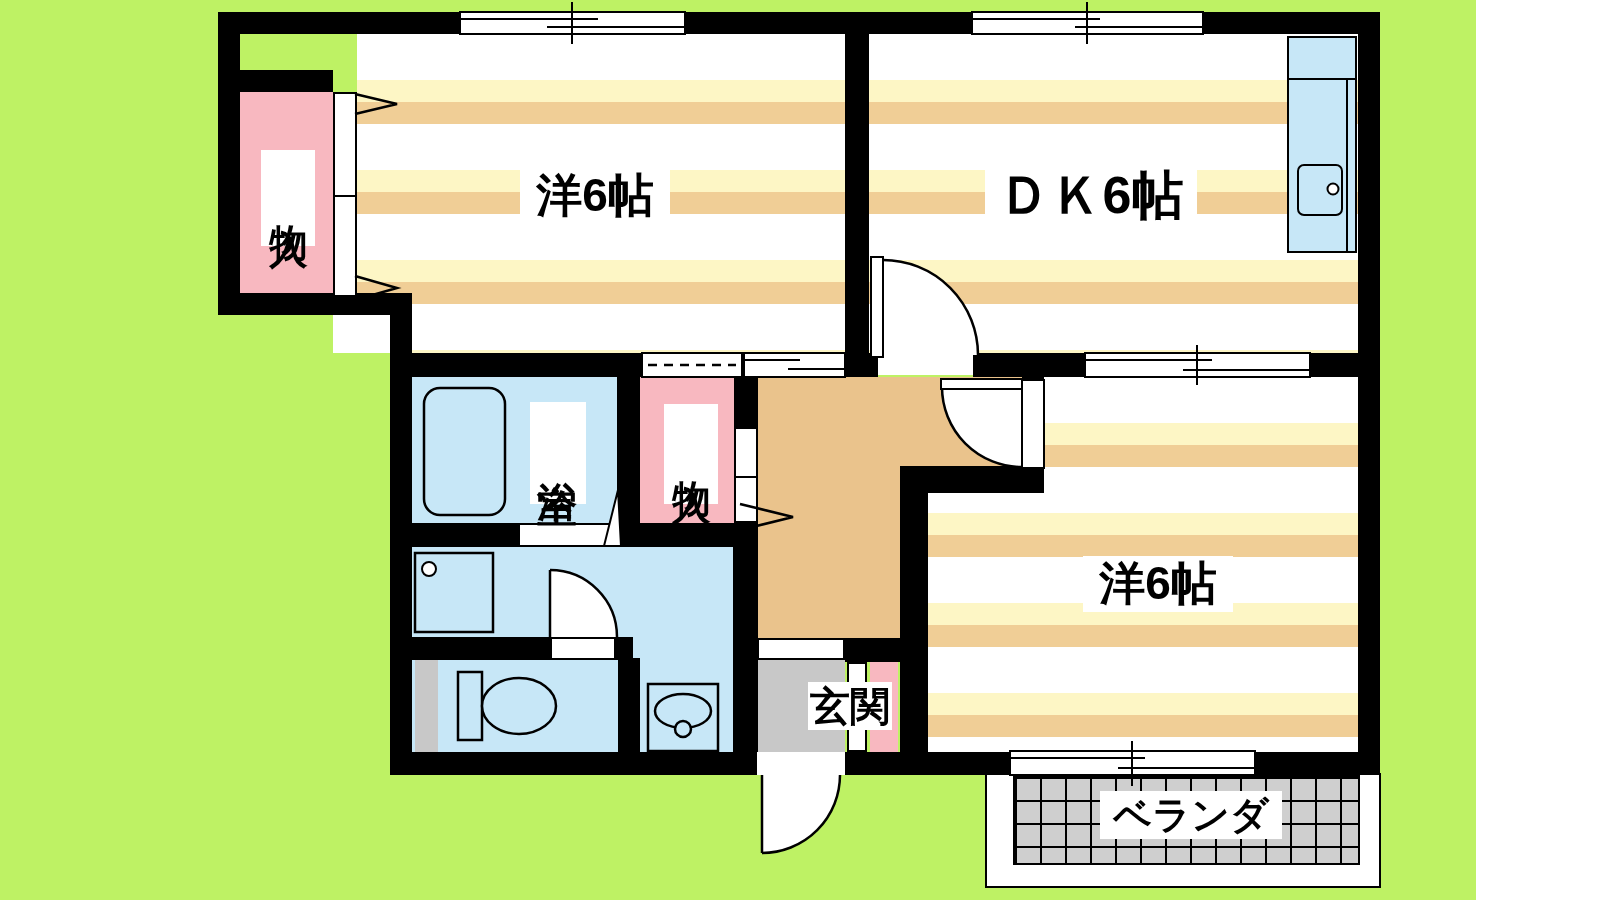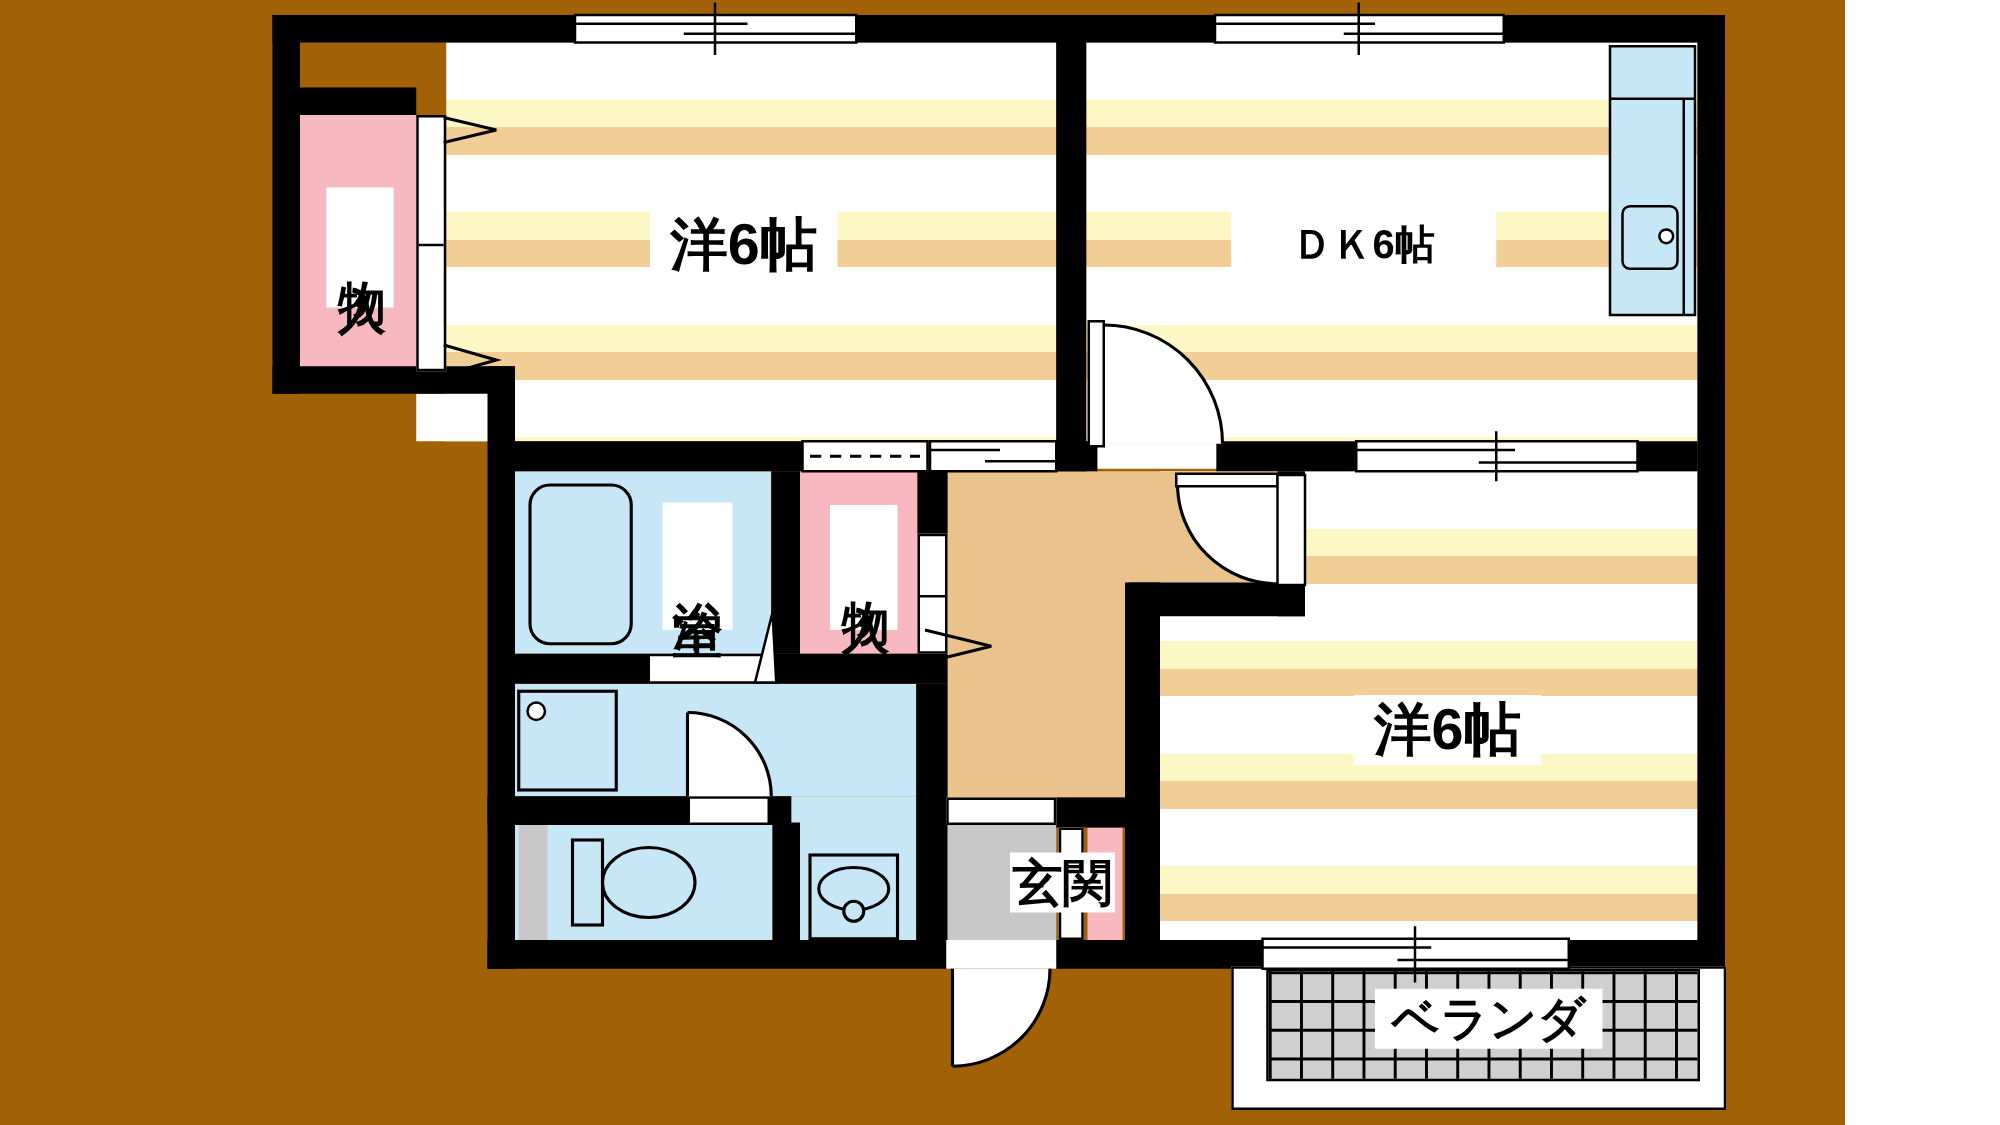--- a/index.html
+++ b/index.html
@@ -1,21 +1,21 @@
 <!DOCTYPE html>
 <html style="--wall: #000000; --stripe-yellow: #FDF6C5; --stripe-tan: #F0CE96; --hallway-tan: #EAC38C; --storage-pink: #F8B8C0; --water-blue: #C7E7F7; --entrance-gray: #C8C8C8; --tile-gray: #CFCFCF; --floor-white: #FFFFFF;"><head>
 <meta charset="utf-8">
 <style>
   :root{
     --wall:#000000; --stripe-yellow:#FDF6C5; --stripe-tan:#F0CE96;
     --hallway-tan:#EAC38C; --storage-pink:#F8B8C0; --water-blue:#C7E7F7;
     --entrance-gray:#C8C8C8; --tile-gray:#CFCFCF; --floor-white:#FFFFFF;
   }
   html,body{margin:0;padding:0;background:#fff;}
-  #plan{position:relative;width:1476px;height:900px;background:#a16207;overflow:hidden;
+  #plan{position:relative;width:1476px;height:900px;background:#bef264;overflow:hidden;
         font-family:"Liberation Sans","DejaVu Sans",sans-serif;}
   .wall{position:absolute;background:var(--wall,#000);}
   .stripes{position:absolute;background:repeating-linear-gradient(to bottom,
       #ffffff 0 46px, var(--stripe-yellow,#FDF6C5) 46px 68px, var(--stripe-tan,#F0CE96) 68px 90px);}
   .tan{position:absolute;background:var(--hallway-tan,#EAC38C);}
   .pink{position:absolute;background:var(--storage-pink,#F8B8C0);}
   .blue{position:absolute;background:var(--water-blue,#C7E7F7);}
   .gray{position:absolute;background:var(--entrance-gray,#C8C8C8);}
   .white{position:absolute;background:#fff;}
   .wbox{position:absolute;background:#fff;border:2px solid #000;box-sizing:border-box;}
@@ -198,21 +198,21 @@
     <g>
       <rect class="bfill2" x="1288" y="37" width="68" height="215"></rect>
       <line class="ln2" x1="1288" y1="79" x2="1356" y2="79"></line>
       <line class="ln2" x1="1347" y1="79" x2="1347" y2="252"></line>
       <rect class="bfill2" x="1298" y="165" width="44" height="50" rx="6"></rect>
       <circle class="wrect" cx="1333" cy="189" r="5.5"></circle>
     </g>
   </svg>
 
   <div class="lbl" style="left:520px;top:168px;width:150px;height:56px;font-size:46px;">洋6帖</div>
-  <div class="lbl" style="left:985px;top:168px;width:212px;height:56px;font-size:32px;">ＤＫ6帖</div>
+  <div class="lbl" style="left:985px;top:168px;width:212px;height:56px;font-size:52px;">ＤＫ6帖</div>
   <div class="lbl" style="left:1083px;top:556px;width:150px;height:56px;font-size:46px;">洋6帖</div>
   <div class="lbl lbl-v" style="left:530px;top:402px;width:56px;height:102px;font-size:40px;">浴室</div>
   <div class="lbl lbl-v" style="left:261px;top:150px;width:54px;height:96px;font-size:38px;">物入</div>
   <div class="lbl lbl-v" style="left:664px;top:404px;width:54px;height:100px;font-size:38px;">物入</div>
   <div class="lbl" style="left:760px;top:682px;width:84px;height:48px;font-size:40px;margin-left:48px;">玄関</div>
   <div class="lbl" style="left:1100px;top:791px;width:182px;height:48px;font-size:38px;text-align:right;">ベランダ</div>
 
 </div>
 
 </body></html>

